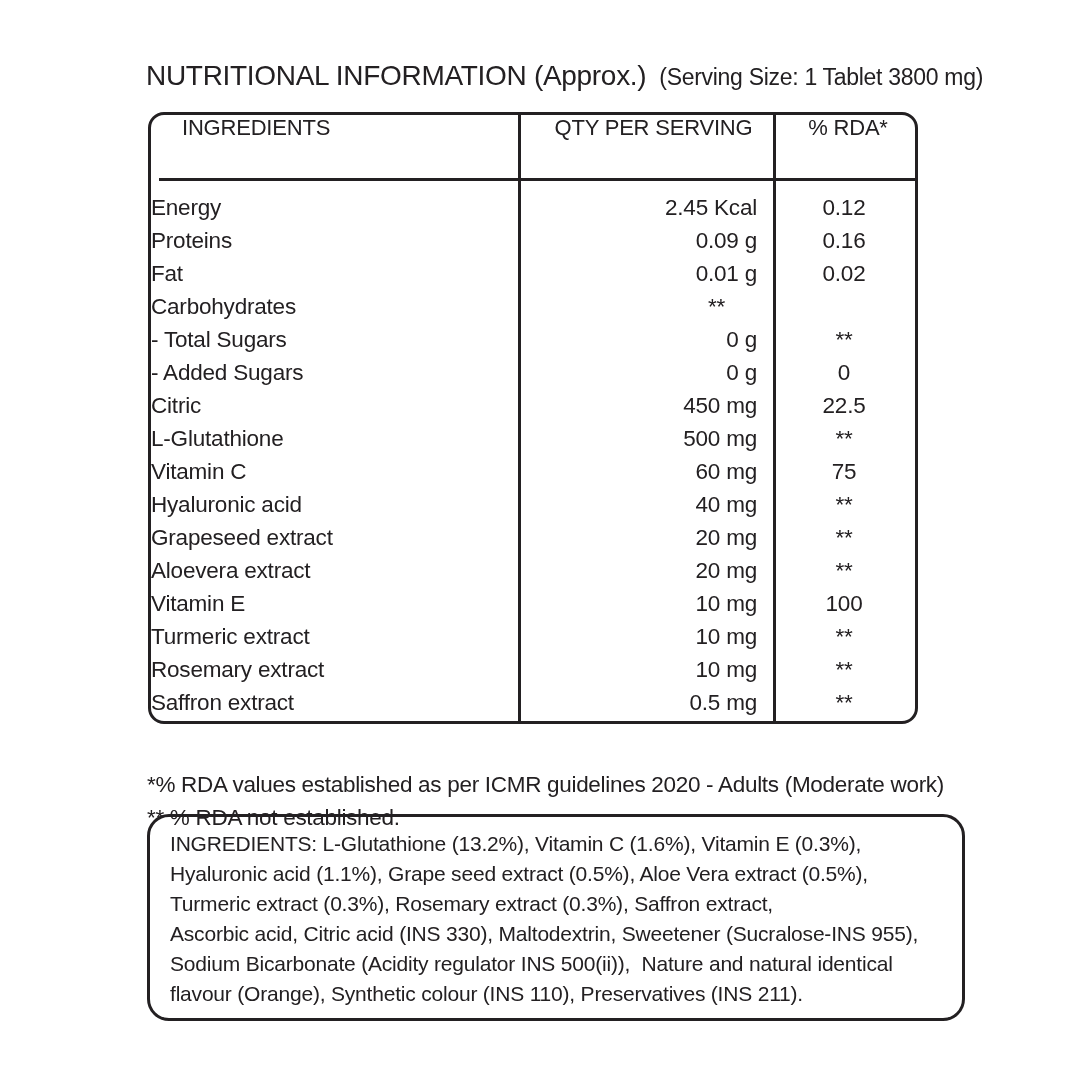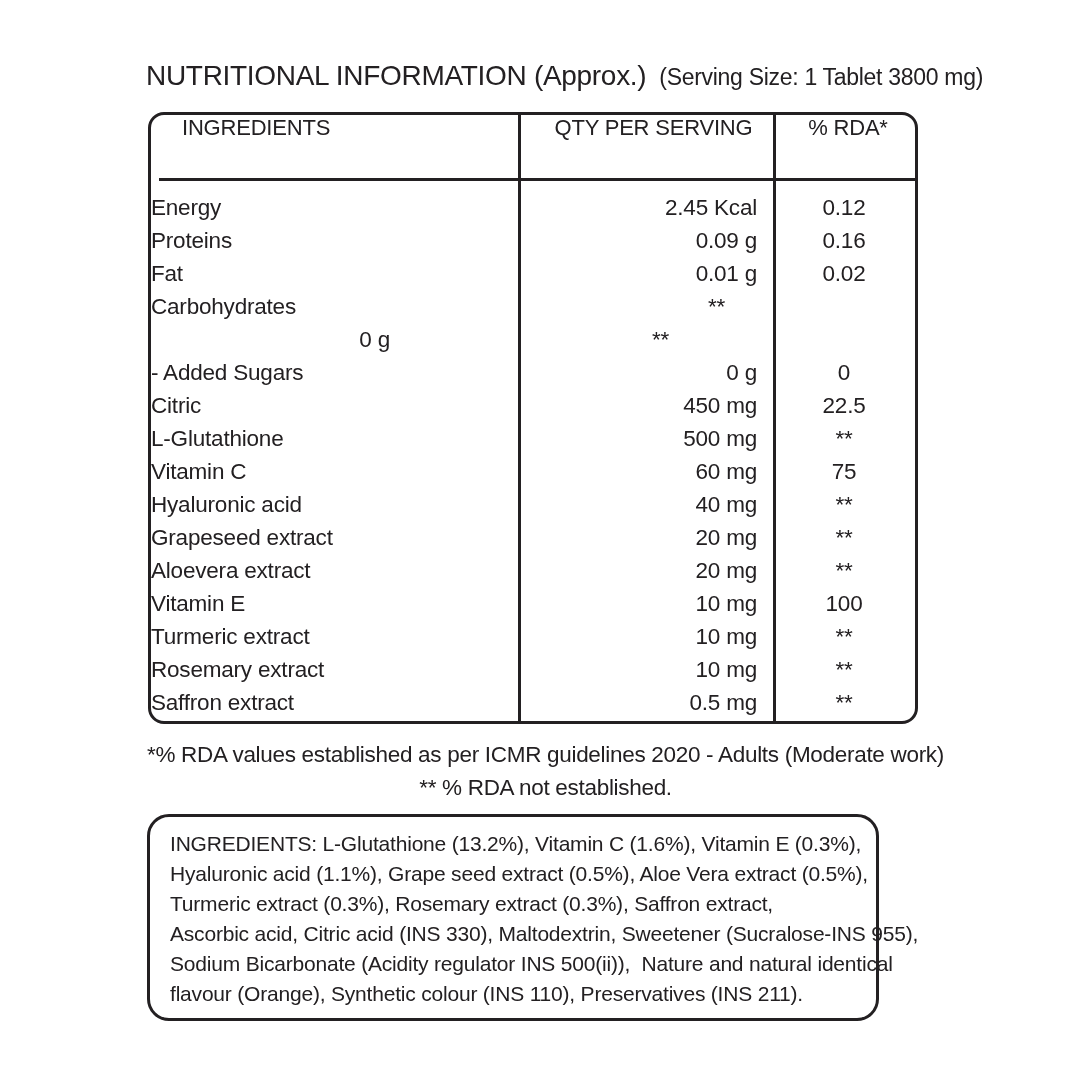--- a/index.html
+++ b/index.html
@@ -46,30 +46,29 @@
   }
   .c-name  { width:367px; text-align:left; }
   .c-qty   { width:255px; padding-right:16px; text-align:right; }
   .c-rda   { flex:1; text-align:center; }
   .h-name  { width:367px; padding-left:23px; }
   .h-qty   { width:255px; text-align:center; }
   .h-rda   { flex:1; text-align:center; }
 
   
   .footnotes {
-    position:absolute; left:147px; top:738px;
+    position:absolute; left:147px; top:768px;
     font-size:22.5px; line-height:33px; letter-spacing:-0.3px;
     white-space:nowrap;
-    text-align:center;
   }
 
   
   .ingredients-panel {
     position:absolute; left:147px; top:814px;
-    width:732px;
+    width:818px;
     border:3px solid #232022; border-radius:22px;
     padding:12px 20px 9px 20px;
     font-size:21px; line-height:30px; letter-spacing:-0.2px;
   }
   .ing-line { white-space:pre; }
 </style>
 </head>
 <body>
 
 <div class="page">
@@ -103,20 +102,21 @@
       <div class="trow">
         <div class="c-name">Fat</div>
         <div class="c-qty">0.01 g</div>
         <div class="c-rda">0.02</div>
       </div>
       <div class="trow">
         <div class="c-name">Carbohydrates</div>
         <div class="c-rda">**</div>
       </div>
       <div class="trow">
+        <div class="c-name">- Total Sugars</div>
         <div class="c-qty">0 g</div>
         <div class="c-rda">**</div>
       </div>
       <div class="trow">
         <div class="c-name">- Added Sugars</div>
         <div class="c-qty">0 g</div>
         <div class="c-rda">0</div>
       </div>
       <div class="trow">
         <div class="c-name">Citric</div>

